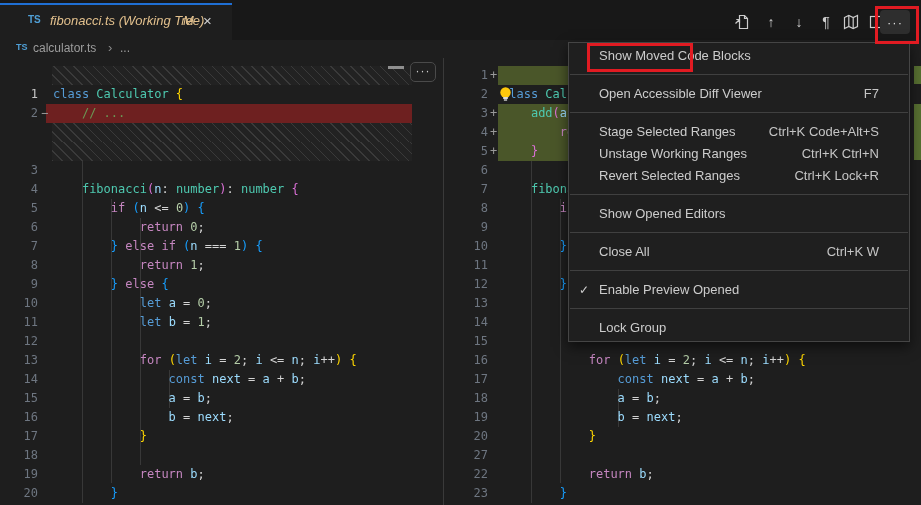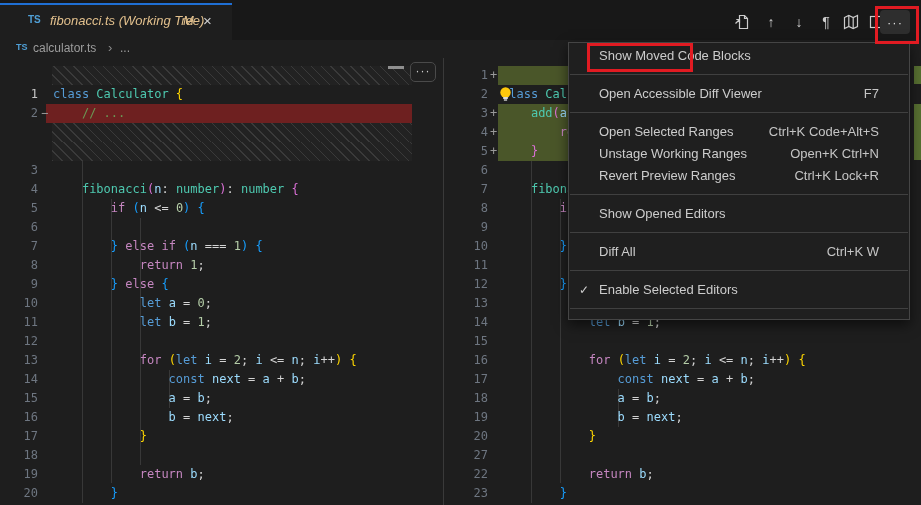--- a/index.html
+++ b/index.html
@@ -120,21 +120,21 @@
     <div class="guide" style="left:140px;top:160px;height:247px"></div>
     <div class="guide" style="left:169px;top:312px;height:38px"></div>
   <div class="crow filler" style="top: 8px;"><div class="bg"></div></div>
       <div class="crow " style="top: 27px;"><span class="num hl">1</span><span class="code"><span style="color: rgb(86, 156, 214);">class</span><span style="color: rgb(212, 212, 212);"> </span><span style="color: rgb(78, 201, 176);">Calculator</span><span style="color: rgb(212, 212, 212);"> </span><span style="color: rgb(255, 215, 0);">{</span></span></div>
       <div class="crow del" style="top: 46px;"><div class="bg"></div><span class="num">2</span><span class="sign">−</span><span class="code"><span style="color: rgb(212, 212, 212);">    </span><span style="color: rgb(106, 153, 85);">// ...</span></span></div>
       <div class="crow filler" style="top: 65px;"><div class="bg"></div></div>
       <div class="crow filler" style="top: 84px;"><div class="bg"></div></div>
       <div class="crow " style="top: 103px;"><span class="num">3</span></div>
       <div class="crow " style="top: 122px;"><span class="num">4</span><span class="code"><span style="color: rgb(212, 212, 212);">    </span><span style="color: rgb(78, 201, 176);">fibonacci</span><span style="color: rgb(218, 112, 214);">(</span><span style="color: rgb(156, 220, 254);">n</span><span style="color: rgb(212, 212, 212);">:</span><span style="color: rgb(212, 212, 212);"> </span><span style="color: rgb(78, 201, 176);">number</span><span style="color: rgb(218, 112, 214);">)</span><span style="color: rgb(212, 212, 212);">:</span><span style="color: rgb(212, 212, 212);"> </span><span style="color: rgb(78, 201, 176);">number</span><span style="color: rgb(212, 212, 212);"> </span><span style="color: rgb(218, 112, 214);">{</span></span></div>
       <div class="crow " style="top: 141px;"><span class="num">5</span><span class="code"><span style="color: rgb(212, 212, 212);">        </span><span style="color: rgb(197, 134, 192);">if</span><span style="color: rgb(212, 212, 212);"> </span><span style="color: rgb(23, 159, 255);">(</span><span style="color: rgb(156, 220, 254);">n</span><span style="color: rgb(212, 212, 212);"> </span><span style="color: rgb(212, 212, 212);">&lt;=</span><span style="color: rgb(212, 212, 212);"> </span><span style="color: rgb(181, 206, 168);">0</span><span style="color: rgb(23, 159, 255);">)</span><span style="color: rgb(212, 212, 212);"> </span><span style="color: rgb(23, 159, 255);">{</span></span></div>
-      <div class="crow " style="top: 160px;"><span class="num">6</span></div>
+      <div class="crow " style="top: 160px;"><span class="num">6</span><span class="code"><span style="color: rgb(212, 212, 212);">            </span><span style="color: rgb(197, 134, 192);">return</span><span style="color: rgb(212, 212, 212);"> </span><span style="color: rgb(181, 206, 168);">0</span><span style="color: rgb(212, 212, 212);">;</span></span></div>
       <div class="crow " style="top: 179px;"><span class="num">7</span><span class="code"><span style="color: rgb(212, 212, 212);">        </span><span style="color: rgb(23, 159, 255);">}</span><span style="color: rgb(212, 212, 212);"> </span><span style="color: rgb(197, 134, 192);">else</span><span style="color: rgb(212, 212, 212);"> </span><span style="color: rgb(197, 134, 192);">if</span><span style="color: rgb(212, 212, 212);"> </span><span style="color: rgb(23, 159, 255);">(</span><span style="color: rgb(156, 220, 254);">n</span><span style="color: rgb(212, 212, 212);"> </span><span style="color: rgb(212, 212, 212);">===</span><span style="color: rgb(212, 212, 212);"> </span><span style="color: rgb(181, 206, 168);">1</span><span style="color: rgb(23, 159, 255);">)</span><span style="color: rgb(212, 212, 212);"> </span><span style="color: rgb(23, 159, 255);">{</span></span></div>
       <div class="crow " style="top: 198px;"><span class="num">8</span><span class="code"><span style="color: rgb(212, 212, 212);">            </span><span style="color: rgb(197, 134, 192);">return</span><span style="color: rgb(212, 212, 212);"> </span><span style="color: rgb(181, 206, 168);">1</span><span style="color: rgb(212, 212, 212);">;</span></span></div>
       <div class="crow " style="top: 217px;"><span class="num">9</span><span class="code"><span style="color: rgb(212, 212, 212);">        </span><span style="color: rgb(23, 159, 255);">}</span><span style="color: rgb(212, 212, 212);"> </span><span style="color: rgb(197, 134, 192);">else</span><span style="color: rgb(212, 212, 212);"> </span><span style="color: rgb(23, 159, 255);">{</span></span></div>
       <div class="crow " style="top: 236px;"><span class="num">10</span><span class="code"><span style="color: rgb(212, 212, 212);">            </span><span style="color: rgb(86, 156, 214);">let</span><span style="color: rgb(212, 212, 212);"> </span><span style="color: rgb(156, 220, 254);">a</span><span style="color: rgb(212, 212, 212);"> </span><span style="color: rgb(212, 212, 212);">=</span><span style="color: rgb(212, 212, 212);"> </span><span style="color: rgb(181, 206, 168);">0</span><span style="color: rgb(212, 212, 212);">;</span></span></div>
       <div class="crow " style="top: 255px;"><span class="num">11</span><span class="code"><span style="color: rgb(212, 212, 212);">            </span><span style="color: rgb(86, 156, 214);">let</span><span style="color: rgb(212, 212, 212);"> </span><span style="color: rgb(156, 220, 254);">b</span><span style="color: rgb(212, 212, 212);"> </span><span style="color: rgb(212, 212, 212);">=</span><span style="color: rgb(212, 212, 212);"> </span><span style="color: rgb(181, 206, 168);">1</span><span style="color: rgb(212, 212, 212);">;</span></span></div>
       <div class="crow " style="top: 274px;"><span class="num">12</span></div>
       <div class="crow " style="top: 293px;"><span class="num">13</span><span class="code"><span style="color: rgb(212, 212, 212);">            </span><span style="color: rgb(197, 134, 192);">for</span><span style="color: rgb(212, 212, 212);"> </span><span style="color: rgb(255, 215, 0);">(</span><span style="color: rgb(86, 156, 214);">let</span><span style="color: rgb(212, 212, 212);"> </span><span style="color: rgb(156, 220, 254);">i</span><span style="color: rgb(212, 212, 212);"> </span><span style="color: rgb(212, 212, 212);">=</span><span style="color: rgb(212, 212, 212);"> </span><span style="color: rgb(181, 206, 168);">2</span><span style="color: rgb(212, 212, 212);">;</span><span style="color: rgb(212, 212, 212);"> </span><span style="color: rgb(156, 220, 254);">i</span><span style="color: rgb(212, 212, 212);"> </span><span style="color: rgb(212, 212, 212);">&lt;=</span><span style="color: rgb(212, 212, 212);"> </span><span style="color: rgb(156, 220, 254);">n</span><span style="color: rgb(212, 212, 212);">;</span><span style="color: rgb(212, 212, 212);"> </span><span style="color: rgb(156, 220, 254);">i</span><span style="color: rgb(212, 212, 212);">++</span><span style="color: rgb(255, 215, 0);">)</span><span style="color: rgb(212, 212, 212);"> </span><span style="color: rgb(255, 215, 0);">{</span></span></div>
       <div class="crow " style="top: 312px;"><span class="num">14</span><span class="code"><span style="color: rgb(212, 212, 212);">                </span><span style="color: rgb(86, 156, 214);">const</span><span style="color: rgb(212, 212, 212);"> </span><span style="color: rgb(156, 220, 254);">next</span><span style="color: rgb(212, 212, 212);"> </span><span style="color: rgb(212, 212, 212);">=</span><span style="color: rgb(212, 212, 212);"> </span><span style="color: rgb(156, 220, 254);">a</span><span style="color: rgb(212, 212, 212);"> </span><span style="color: rgb(212, 212, 212);">+</span><span style="color: rgb(212, 212, 212);"> </span><span style="color: rgb(156, 220, 254);">b</span><span style="color: rgb(212, 212, 212);">;</span></span></div>
       <div class="crow " style="top: 331px;"><span class="num">15</span><span class="code"><span style="color: rgb(212, 212, 212);">                </span><span style="color: rgb(156, 220, 254);">a</span><span style="color: rgb(212, 212, 212);"> </span><span style="color: rgb(212, 212, 212);">=</span><span style="color: rgb(212, 212, 212);"> </span><span style="color: rgb(156, 220, 254);">b</span><span style="color: rgb(212, 212, 212);">;</span></span></div>
       <div class="crow " style="top: 350px;"><span class="num">16</span><span class="code"><span style="color: rgb(212, 212, 212);">                </span><span style="color: rgb(156, 220, 254);">b</span><span style="color: rgb(212, 212, 212);"> </span><span style="color: rgb(212, 212, 212);">=</span><span style="color: rgb(212, 212, 212);"> </span><span style="color: rgb(156, 220, 254);">next</span><span style="color: rgb(212, 212, 212);">;</span></span></div>
@@ -188,28 +188,29 @@
       <rect x="5.2" y="11" width="4.6" height="2" fill="#d9d9d9"></rect>
       <rect x="5.9" y="13.2" width="3.2" height="1.6" fill="#bfbfbf"></rect>
     </svg>
   </div>
 
   <div id="menu">
       <div class="mitem"><span>Show Moved Code Blocks</span></div>
       <div class="msep"></div>
       <div class="mitem"><span>Open Accessible Diff Viewer</span><span class="shortcut">F7</span></div>
       <div class="msep"></div>
-      <div class="mitem"><span>Open Selected Ranges</span><span class="shortcut">Ctrl+K Code+Alt+S</span></div>
-      <div class="mitem"><span>Unstage Working Ranges</span><span class="shortcut">Open+K Ctrl+N</span></div>
-      <div class="mitem"><span>Revert Preview Ranges</span><span class="shortcut">Ctrl+K Lock+R</span></div>
+      <div class="mitem"><span>Stage Selected Ranges</span><span class="shortcut">Ctrl+K Code+Alt+S</span></div>
+      <div class="mitem"><span>Unstage Working Ranges</span><span class="shortcut">Ctrl+K Ctrl+N</span></div>
+      <div class="mitem"><span>Revert Selected Ranges</span><span class="shortcut">Ctrl+K Lock+R</span></div>
       <div class="msep"></div>
       <div class="mitem"><span>Show Opened Editors</span></div>
       <div class="msep"></div>
-      <div class="mitem"><span>Diff All</span><span class="shortcut">Ctrl+K W</span></div>
-      <div class="msep"></div>
-      <div class="mitem"><span class="check">✓</span><span>Enable Selected Editors</span></div>
-      <div class="msep"></div>
+      <div class="mitem"><span>Close All</span><span class="shortcut">Ctrl+K W</span></div>
+      <div class="msep"></div>
+      <div class="mitem"><span class="check">✓</span><span>Enable Preview Opened</span></div>
+      <div class="msep"></div>
+      <div class="mitem"><span>Lock Group</span></div>
     </div>
 
   <div class="annotation" id="ann-more"></div>
   <div class="annotation" id="ann-inline"></div>
 
 </div>
 
 </body></html>

